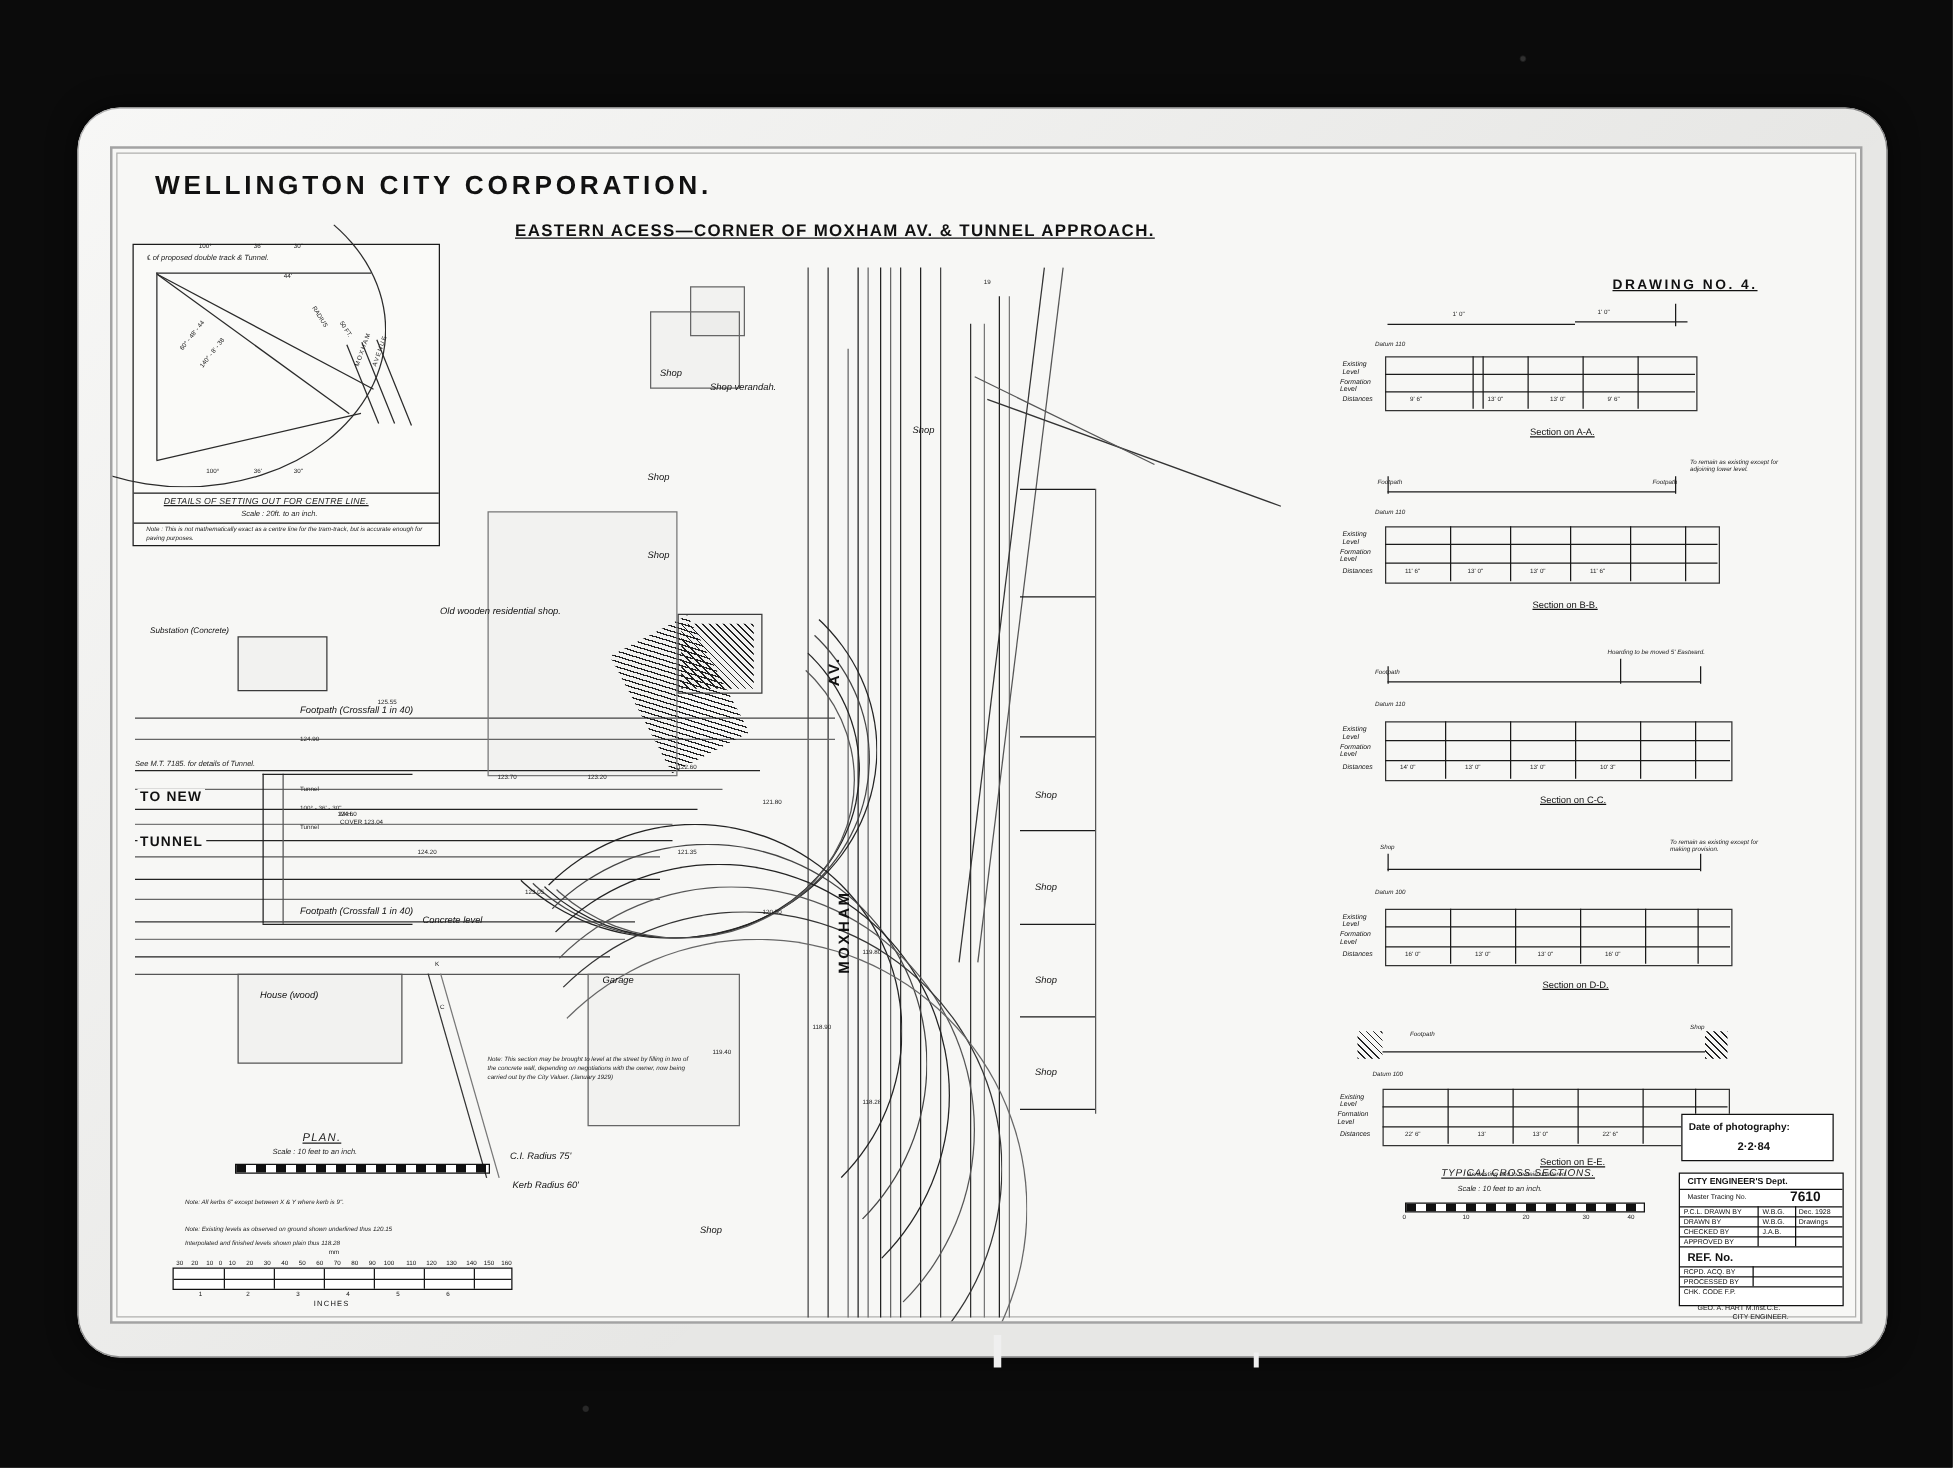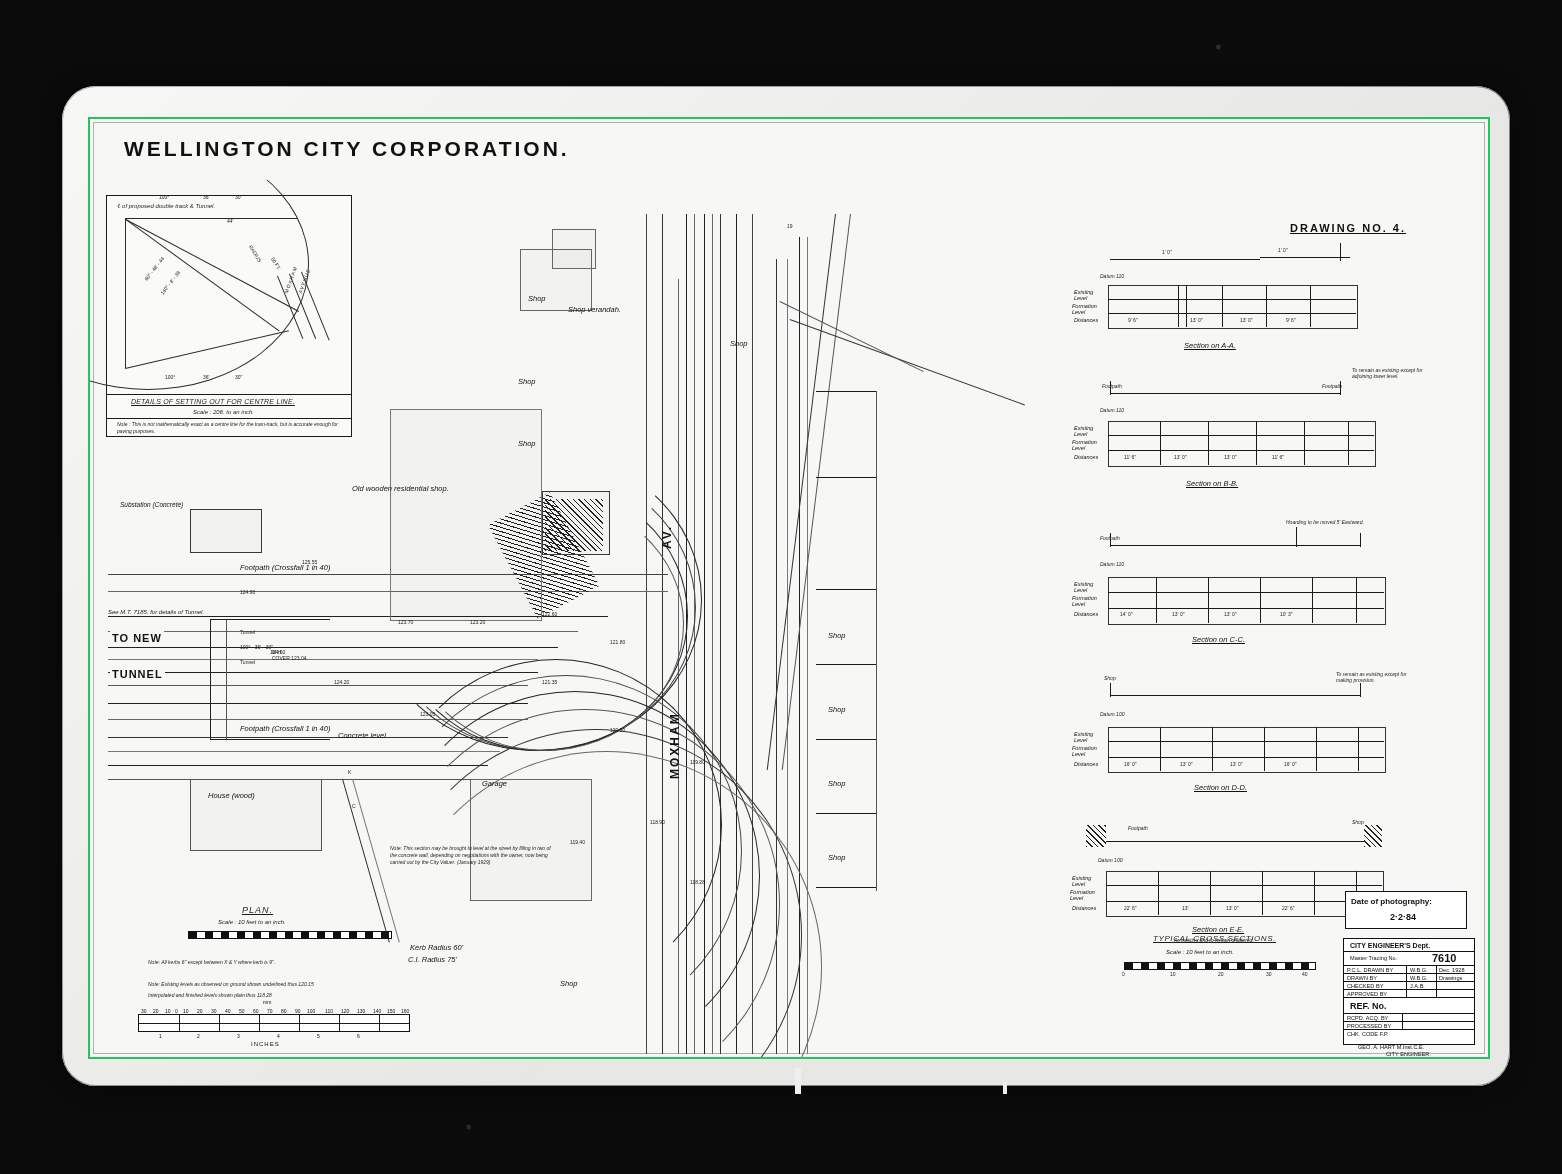--- a/index.html
+++ b/index.html
@@ -18,21 +18,21 @@
     border-radius:34px;box-shadow:0 0 0 1px #8b8b8b inset, 0 0 22px rgba(0,0,0,.55);}
   #sheet:after{content:"";position:absolute;left:0;top:0;right:0;bottom:0;border-radius:34px;
     background:linear-gradient(135deg,rgba(255,255,255,.35),rgba(0,0,0,.05) 60%);pointer-events:none;}
   
   .film-tick{position:absolute;background:#efefef;}
   #tick1{left:795px;top:1068px;width:6px;height:26px;}
   #tick2{left:1003px;top:1082px;width:4px;height:12px;}
 
   
   #draw{position:absolute;left:88px;top:117px;width:1398px;height:938px;background:#f7f7f5;
-    border:2px solid #22c55e;overflow:hidden;}
+    border:2px solid #a3a3a3;overflow:hidden;}
   #draw .inner-rule{position:absolute;left:3px;top:3px;right:3px;bottom:3px;border:1px solid #2b2b2b;opacity:.35;}
 
   
   .ttl{position:absolute;color:#111;font-weight:700;letter-spacing:3px;}
   .sub{position:absolute;color:#111;font-weight:700;letter-spacing:1.1px;}
   .tiny{position:absolute;color:#1d1d1d;font-size:6px;letter-spacing:.2px;white-space:nowrap;}
   .tiny-i{position:absolute;color:#1d1d1d;font-size:6px;font-style:italic;white-space:nowrap;}
   .micro{position:absolute;color:#222;font-size:5px;white-space:nowrap;}
   .lbl-it{position:absolute;color:#111;font-size:7.5px;font-style:italic;white-space:nowrap;}
   .und{text-decoration:underline;}
@@ -41,21 +41,21 @@
   .ln{position:absolute;background:#1b1b1b;height:1px;}
   .lnv{position:absolute;background:#1b1b1b;width:1px;}
 
   
   #inset{position:absolute;left:16px;top:76px;width:244px;height:240px;border:1.5px solid #1b1b1b;background:#fafaf8;}
   #inset .sep{position:absolute;left:0;right:0;height:1px;background:#1b1b1b;}
 
   
   .xsec{position:absolute;}
   .xsec .grid{position:absolute;border:1px solid #333;}
-  .xsec .cap{position:absolute;font-size:7.5px;font-style:italic;color:#111;text-decoration:underline;white-space:nowrap;}
+  .xsec .cap{position:absolute;font-size:7.5px;color:#111;text-decoration:underline;white-space:nowrap;margin-left:40px;}
   .xrow{position:absolute;font-size:5.5px;font-style:italic;color:#111;white-space:nowrap;}
 
   
   #tblock{position:absolute;left:1253px;top:819px;width:130px;height:105px;border:1.6px solid #111;background:#fff;}
   #tblock .r{position:absolute;left:0;right:0;height:1px;background:#111;}
   #tblock .c{position:absolute;top:0;bottom:0;width:1px;background:#111;}
   #tblock .t{position:absolute;font-size:5.6px;color:#111;white-space:nowrap;}
   #tblock .big{position:absolute;font-size:11px;font-weight:700;color:#111;}
 
   #dop{position:absolute;left:1255px;top:772px;width:120px;height:36px;border:1.4px solid #111;background:#fff;}
@@ -87,20 +87,21 @@
 
 <div id="frame">
   <div id="sheet"></div>
   <div class="film-tick" id="tick1"></div>
   <div class="film-tick" id="tick2"></div>
 
   <div id="draw">
     <div class="inner-rule"></div>
 
     <div class="ttl" style="left:34px;top:18px;font-size:21px;">WELLINGTON CITY CORPORATION.</div>
+    <div class="sub und" style="left:322px;top:58px;font-size:13.5px;">EASTERN ACESS—CORNER OF MOXHAM AV. &amp; TUNNEL APPROACH.</div>
     <div class="drawno und" style="left:1200px;top:103px;">DRAWING NO. 4.</div>
     <div class="micro" style="left:697px;top:104px;">19</div>
 
     <div id="inset">
       <div class="tiny-i" style="left:10px;top:6px;">℄ of proposed double track &amp; Tunnel.</div>
       <div class="micro" style="left:52px;top:-2px;">100°</div>
       <div class="micro" style="left:96px;top:-2px;">36'</div>
       <div class="micro" style="left:128px;top:-2px;">30"</div>
 
       <div class="lnv" style="left:18px;top:22px;height:150px;background:#2a2a2a;"></div>
@@ -221,21 +222,21 @@
       <div class="lbl-it" style="left:470px;top:860px;">Shop</div>
       <div class="lbl-it" style="left:640px;top:220px;">Shop</div>
       <div class="lbl-it" style="left:478px;top:186px;">Shop verandah.</div>
       <div class="lbl-it" style="left:262px;top:365px;">Old wooden residential shop.</div>
       <div class="lbl-it" style="left:30px;top:382px;font-size:6.5px;">Substation (Concrete)</div>
       <div class="lbl-it" style="left:118px;top:672px;">House (wood)</div>
       <div class="lbl-it" style="left:150px;top:444px;">Footpath (Crossfall 1 in 40)</div>
       <div class="lbl-it" style="left:150px;top:605px;">Footpath (Crossfall 1 in 40)</div>
       <div class="lbl-it" style="left:248px;top:612px;">Concrete level</div>
       <div class="lbl-it" style="left:320px;top:824px;">Kerb Radius 60'</div>
-      <div class="lbl-it" style="left:318px;top:836px;">C.I. Radius 75'</div>
+      <div class="lbl-it" style="left:318px;top:801px;">C.I. Radius 75'</div>
       <div class="lbl-it" style="left:392px;top:660px;">Garage</div>
 
       <div class="bigword" style="left:570px;top:430px;transform:rotate(-90deg);transform-origin:left top;">AV.</div>
       <div class="bigword" style="left:578px;top:660px;transform:rotate(-90deg);transform-origin:left top;">MOXHAM</div>
 
       <div class="lnv" style="left:252px;top:660px;height:170px;background:#333;transform:rotate(-16deg);transform-origin:left top;"></div>
       <div class="lnv" style="left:262px;top:660px;height:170px;background:#777;transform:rotate(-16deg);transform-origin:left top;"></div>
       <div class="micro" style="left:258px;top:650px;">K</div>
       <div class="micro" style="left:262px;top:684px;">C</div>
 

